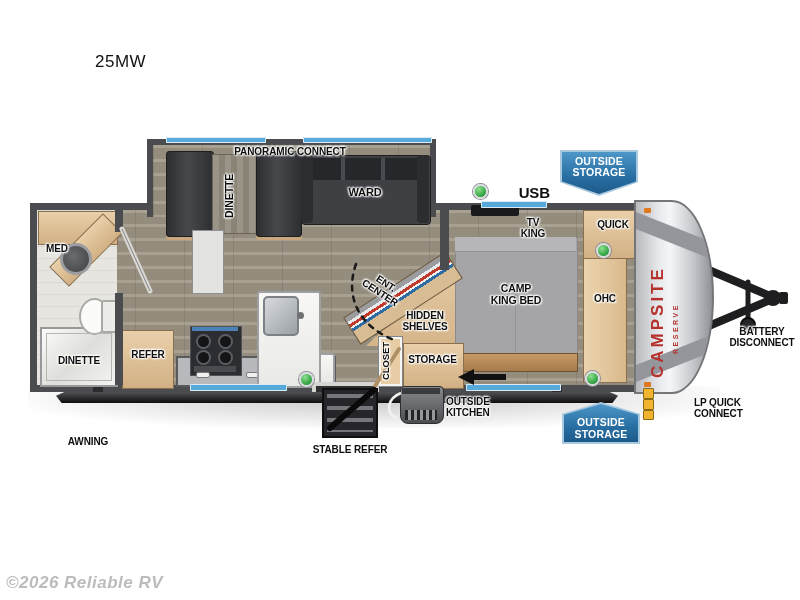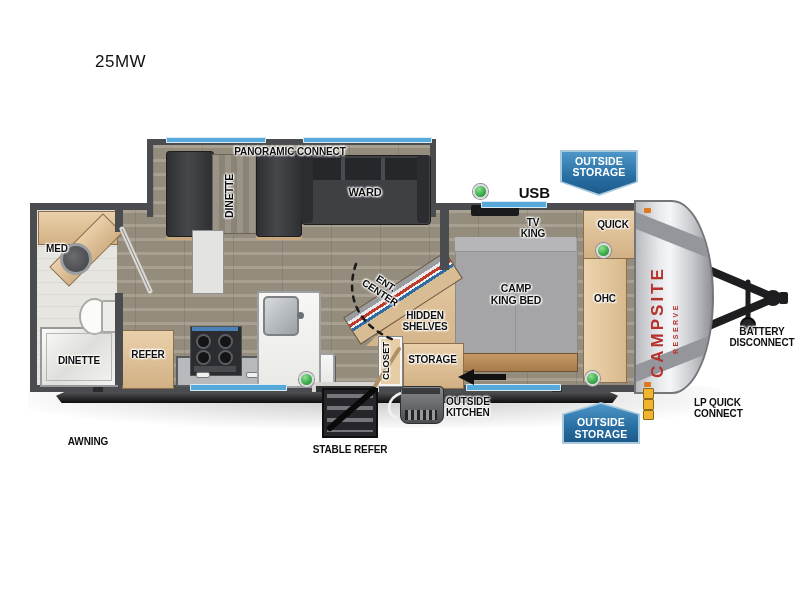--- a/index.html
+++ b/index.html
@@ -30,20 +30,21 @@
   .clip-up{clip-path:polygon(50% 0,100% 28%,100% 100%,0 100%,0 28%);}
   .handle{position:absolute;z-index:7;width:12px;height:4px;background:#f0f0ee;border:1px solid #77787c;border-radius:2px;}
   .lp{position:absolute;z-index:25;width:9px;background:#f0b42f;border:1px solid #8a6a15;border-radius:1px;}
 </style>
 </head>
 <body>
 
 <div id="canvas">
 
   <div class="abs" style="left:95px;top:52px;font:400 17px 'Liberation Sans',sans-serif;color:#111;letter-spacing:.5px;">25MW</div>
+  <div class="abs" style="left:6px;top:573px;font:700 italic 17px 'Liberation Sans',sans-serif;color:#bcbcbc;letter-spacing:.5px;">©2026 Reliable RV</div>
 
   <div class="abs" style="left:28px;top:386px;width:692px;height:42px;z-index:0;
               background:radial-gradient(ellipse at 50% 28%,rgba(90,90,95,.34),rgba(120,120,125,.12) 55%,rgba(0,0,0,0) 78%);"></div>
 
   <div class="abs floor" style="left:30px;top:203px;width:616px;height:189px;border:7px solid #4b4c50;box-sizing:border-box;z-index:2;"></div>
 
   <div class="abs floor" style="left:147px;top:139px;width:289px;height:78px;border:6px solid #4b4c50;border-bottom:none;box-sizing:border-box;z-index:3;"></div>
   <div class="win" style="left:166px;top:137px;width:100px;height:6px;"></div>
   <div class="win" style="left:303px;top:137px;width:129px;height:6px;"></div>
   <div class="lbl" style="left:215px;top:146px;width:150px;">PANORAMIC CONNECT</div>

